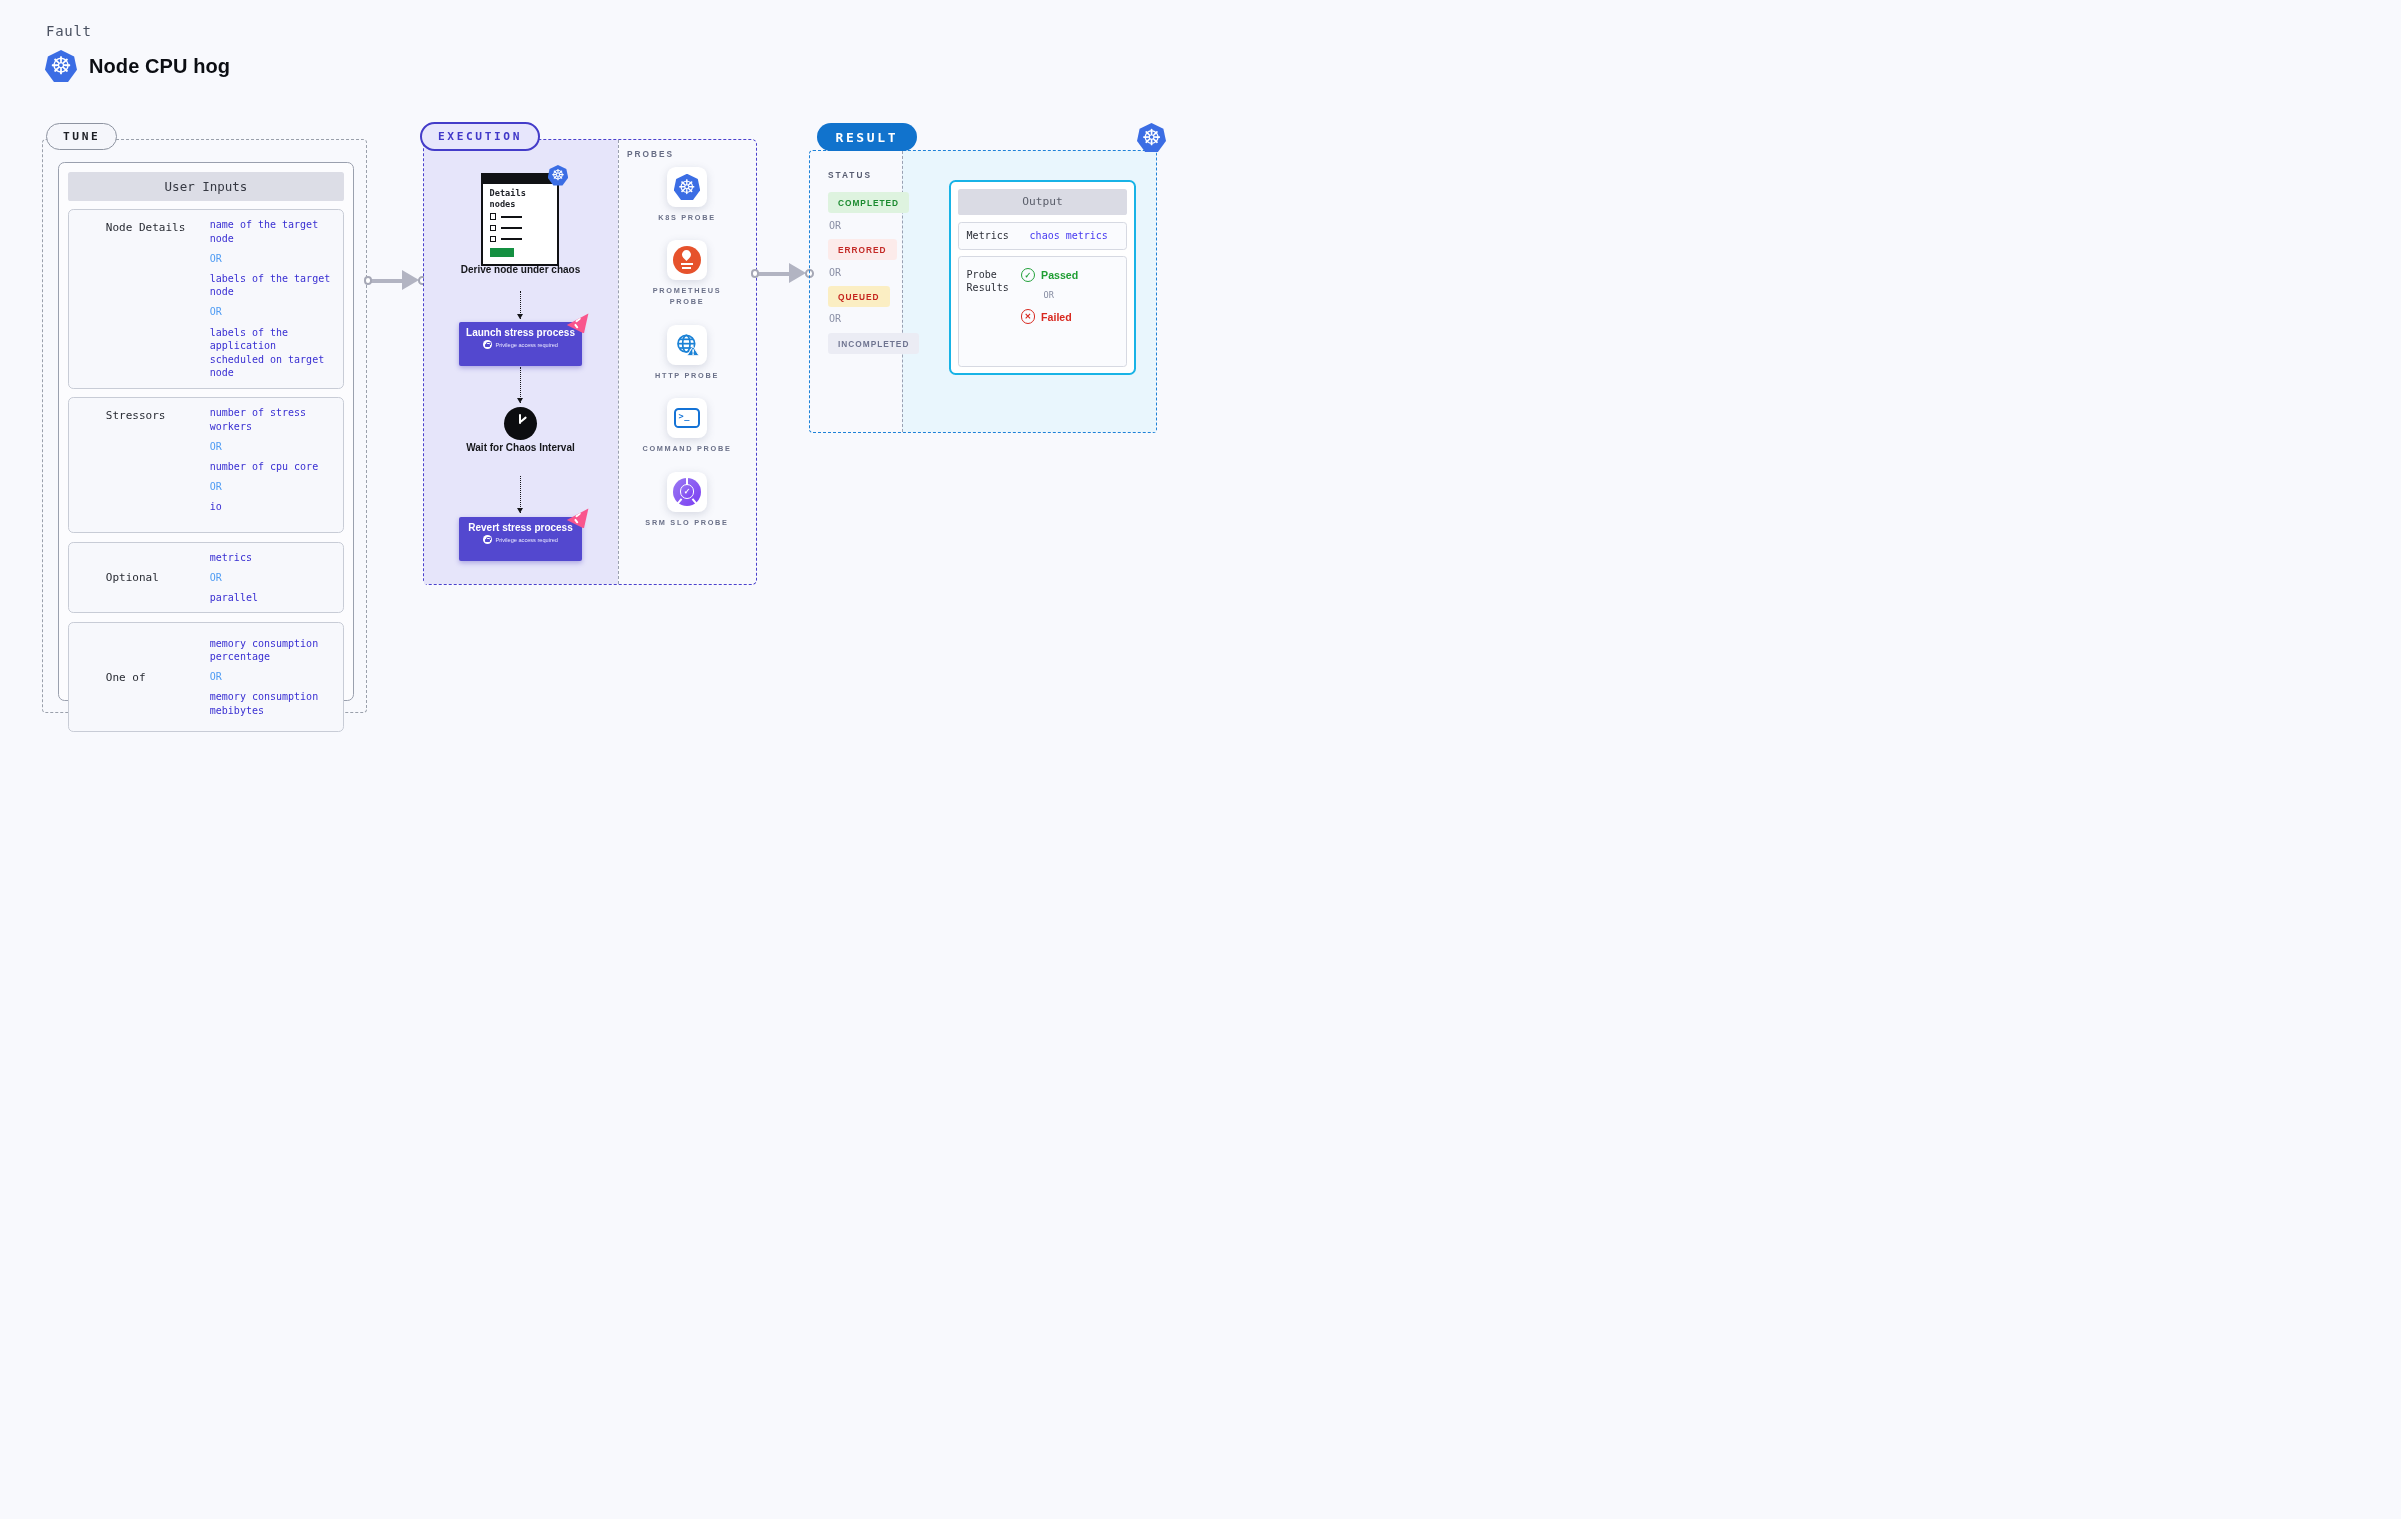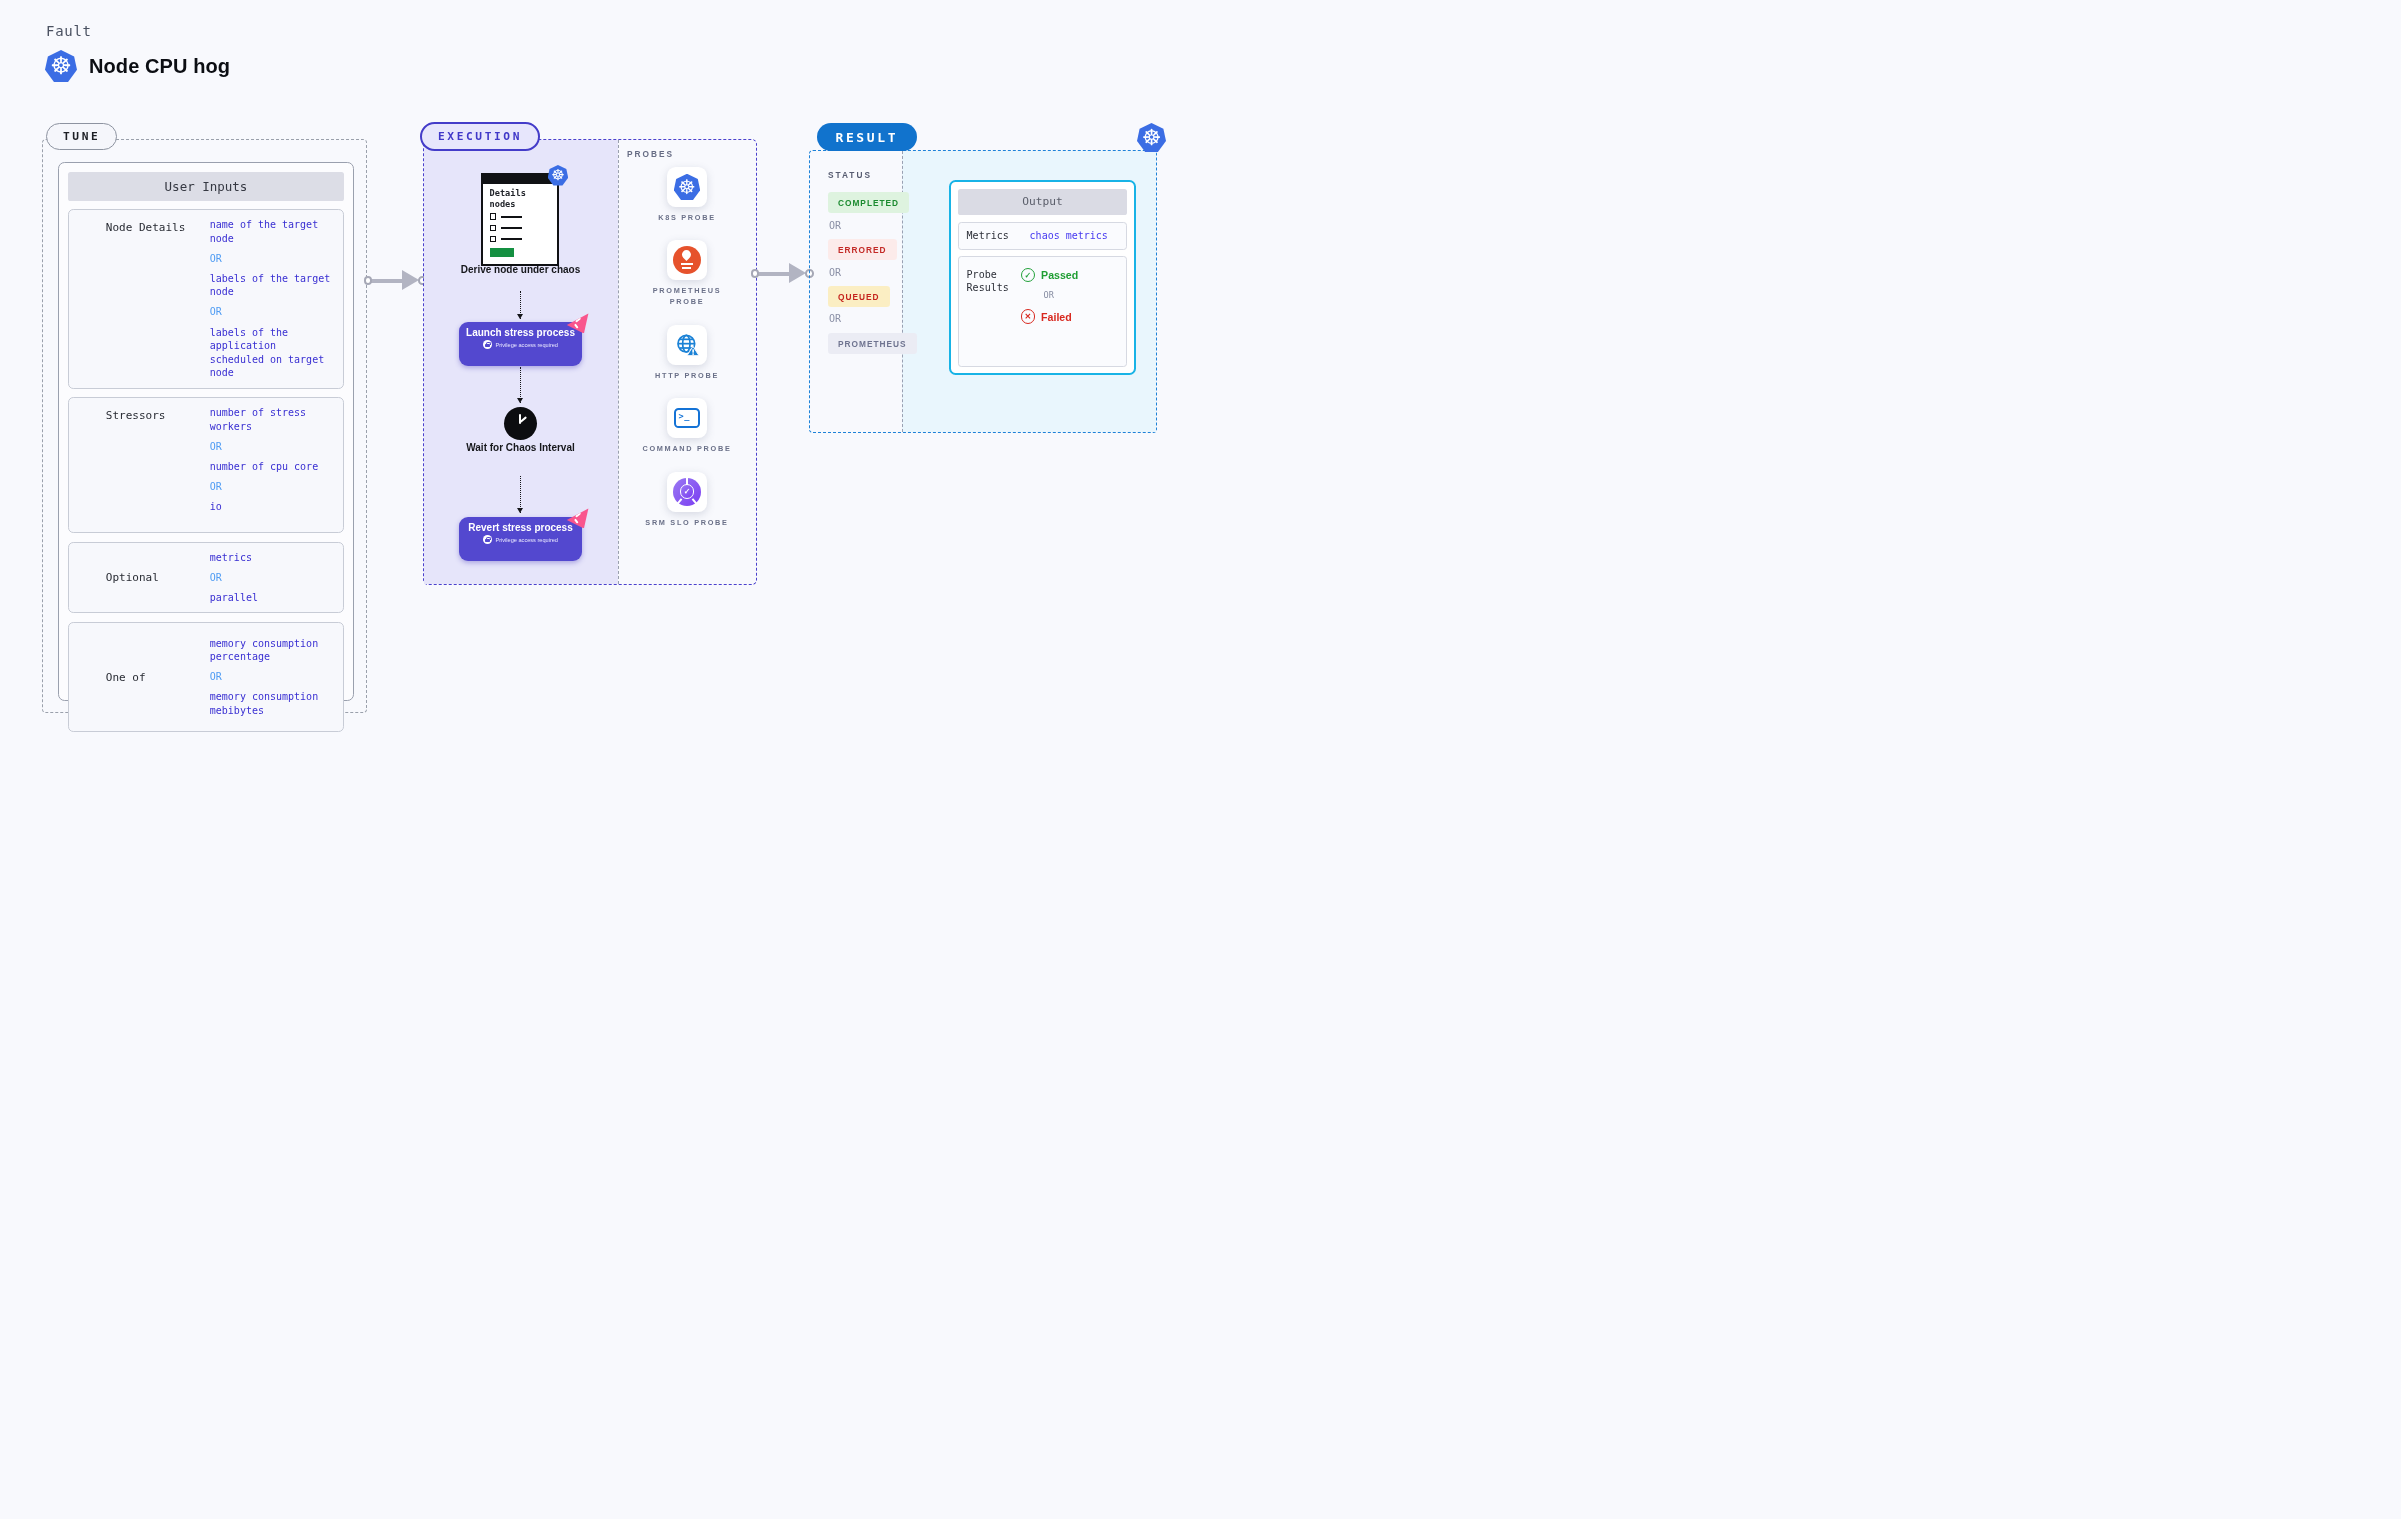--- a/index.html
+++ b/index.html
@@ -76,21 +76,21 @@
   .cap-wait { top:302px; }
 
   .dot-arrow { position:absolute; left:96px; width:0; border-left:1.3px dotted #15161a; }
   .dot-arrow::after { content:""; position:absolute; bottom:-2.6px; left:-4px;
                       border:3.3px solid transparent; border-top:5.3px solid #15161a; }
   .da1 { top:151px; height:28px; }
   .da2 { top:227px; height:36px; }
   .da3 { top:336px; height:37px; }
 
   .action-btn { position:absolute; left:35px; width:123px; height:44px; background:#5348cf;
-                border-radius:9px; color:#fff; text-align:center; padding-top:4.6px;
+                border-radius:2px; color:#fff; text-align:center; padding-top:4.6px;
                 box-shadow:0 2px 5.3px rgba(60,50,180,.35); }
   .btn-launch { top:182px; } .btn-revert { top:377px; }
   .btn-title { font-weight:bold; font-size:10px; line-height:1.22; }
   .btn-sub { display:flex; align-items:center; justify-content:center; gap:3.3px; margin-top:1.3px; }
   .btn-sub-text { font-size:5.6px; color:#e9e7ff; }
   .lock-badge { width:9.2px; height:9.2px; border-radius:50%; background:#fff; position:relative; flex:none; }
   .lock-badge::before { content:""; position:absolute; left:3px; top:1.7px; width:3.3px; height:2.6px;
                         border:1px solid #5348cf; border-bottom:none; border-radius:2px 2px 0 0; }
   .lock-badge::after { content:""; position:absolute; left:2.3px; top:4px; width:4.6px; height:3.3px;
                        background:#5348cf; border-radius:0.7px; }
@@ -394,21 +394,21 @@
     <div class="result-cyan"></div>
     <div class="result-divider"></div>
 
     <div class="status-title">STATUS</div>
     <div class="status-badge st-completed">COMPLETED</div>
     <div class="status-or sor1">OR</div>
     <div class="status-badge st-errored">ERRORED</div>
     <div class="status-or sor2">OR</div>
     <div class="status-badge st-queued">QUEUED</div>
     <div class="status-or sor3">OR</div>
-    <div class="status-badge st-incompleted">PROMETHEUS</div>
+    <div class="status-badge st-incompleted">INCOMPLETED</div>
   </div>
 
   <div class="pill pill-result">RESULT</div>
   <div class="k8s-corner k8s k8s-44">
       <span>☸</span>
     </div>
 
   <div class="output-box">
     <div class="output-head">Output</div>
 

